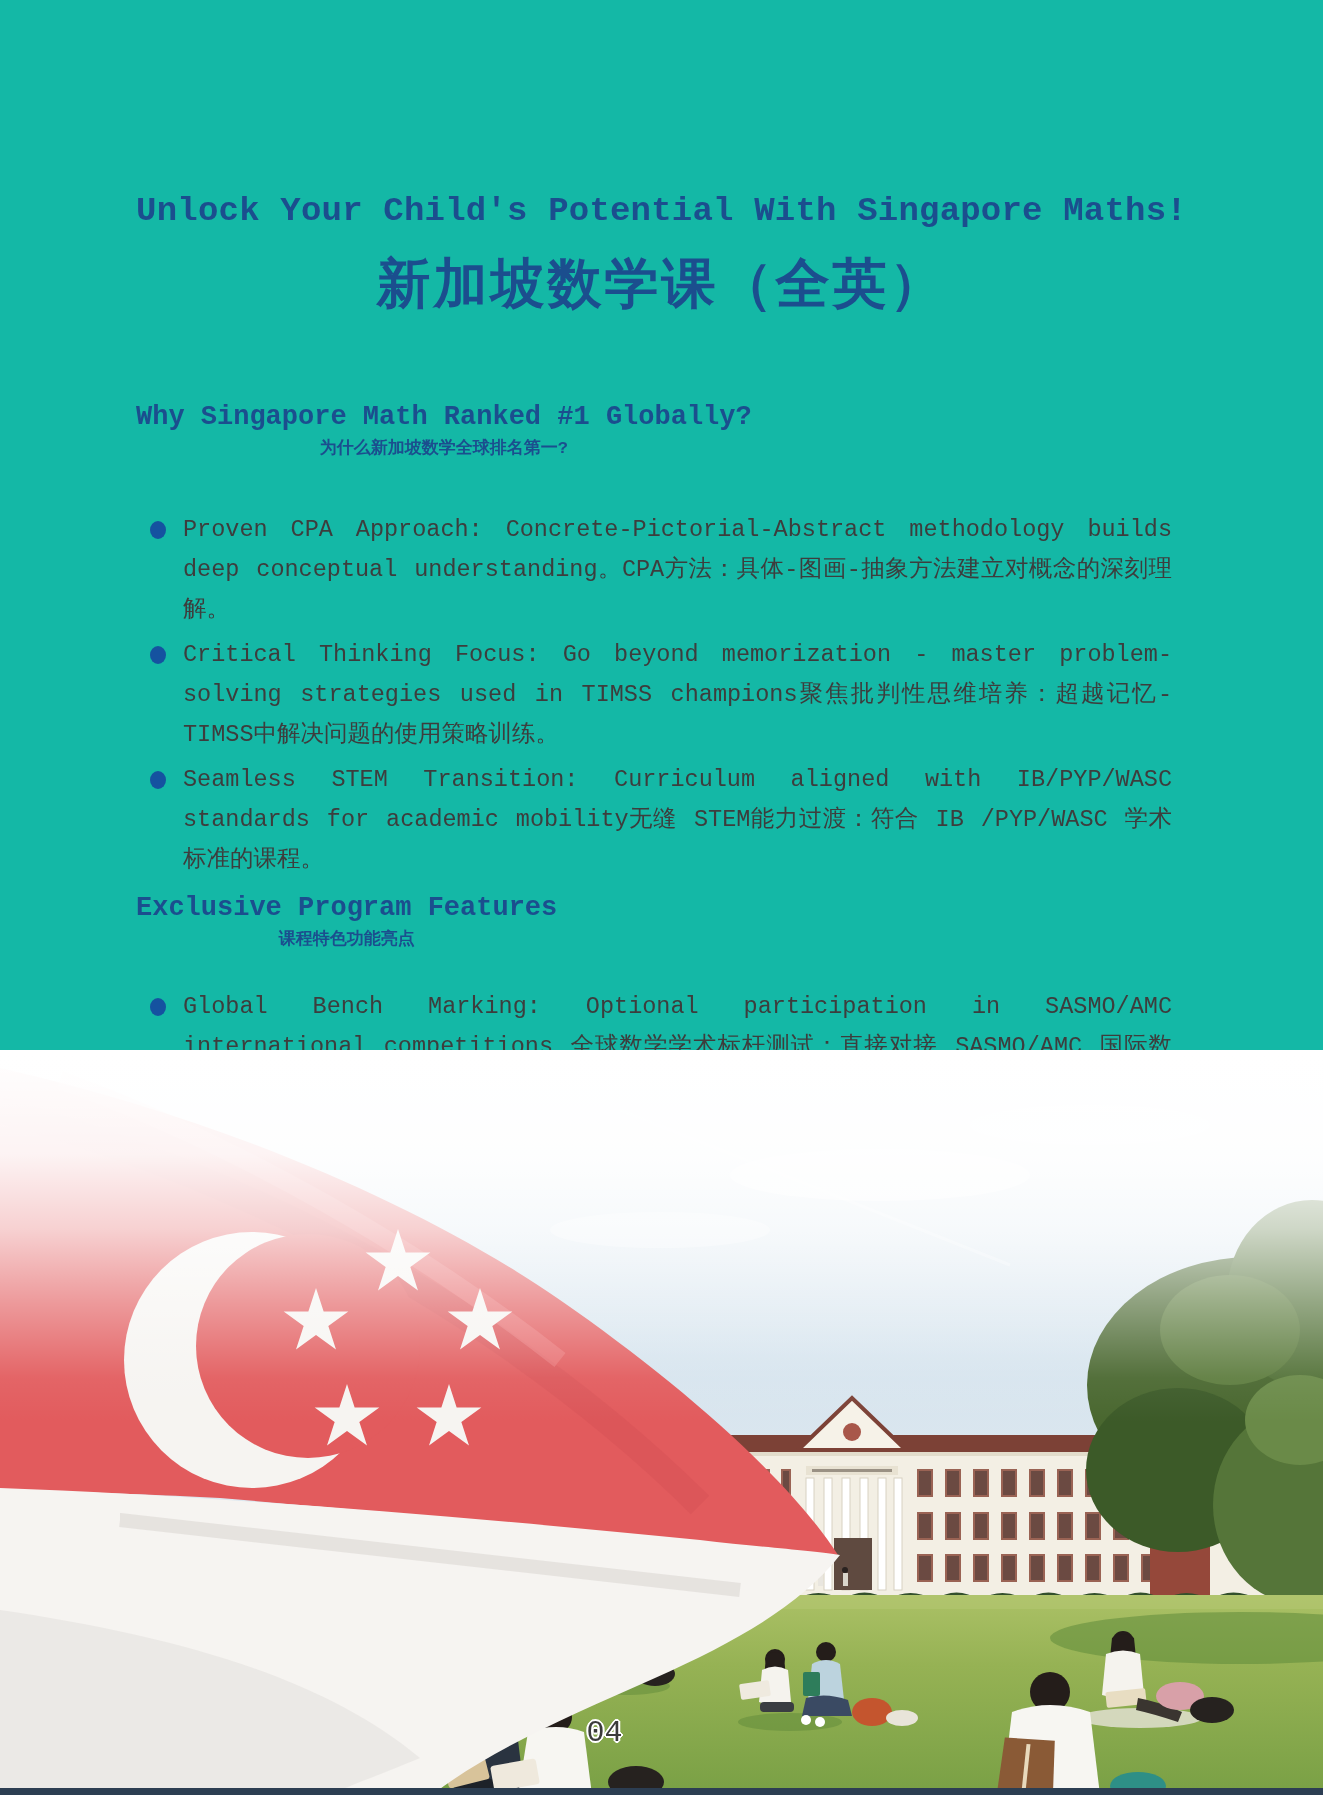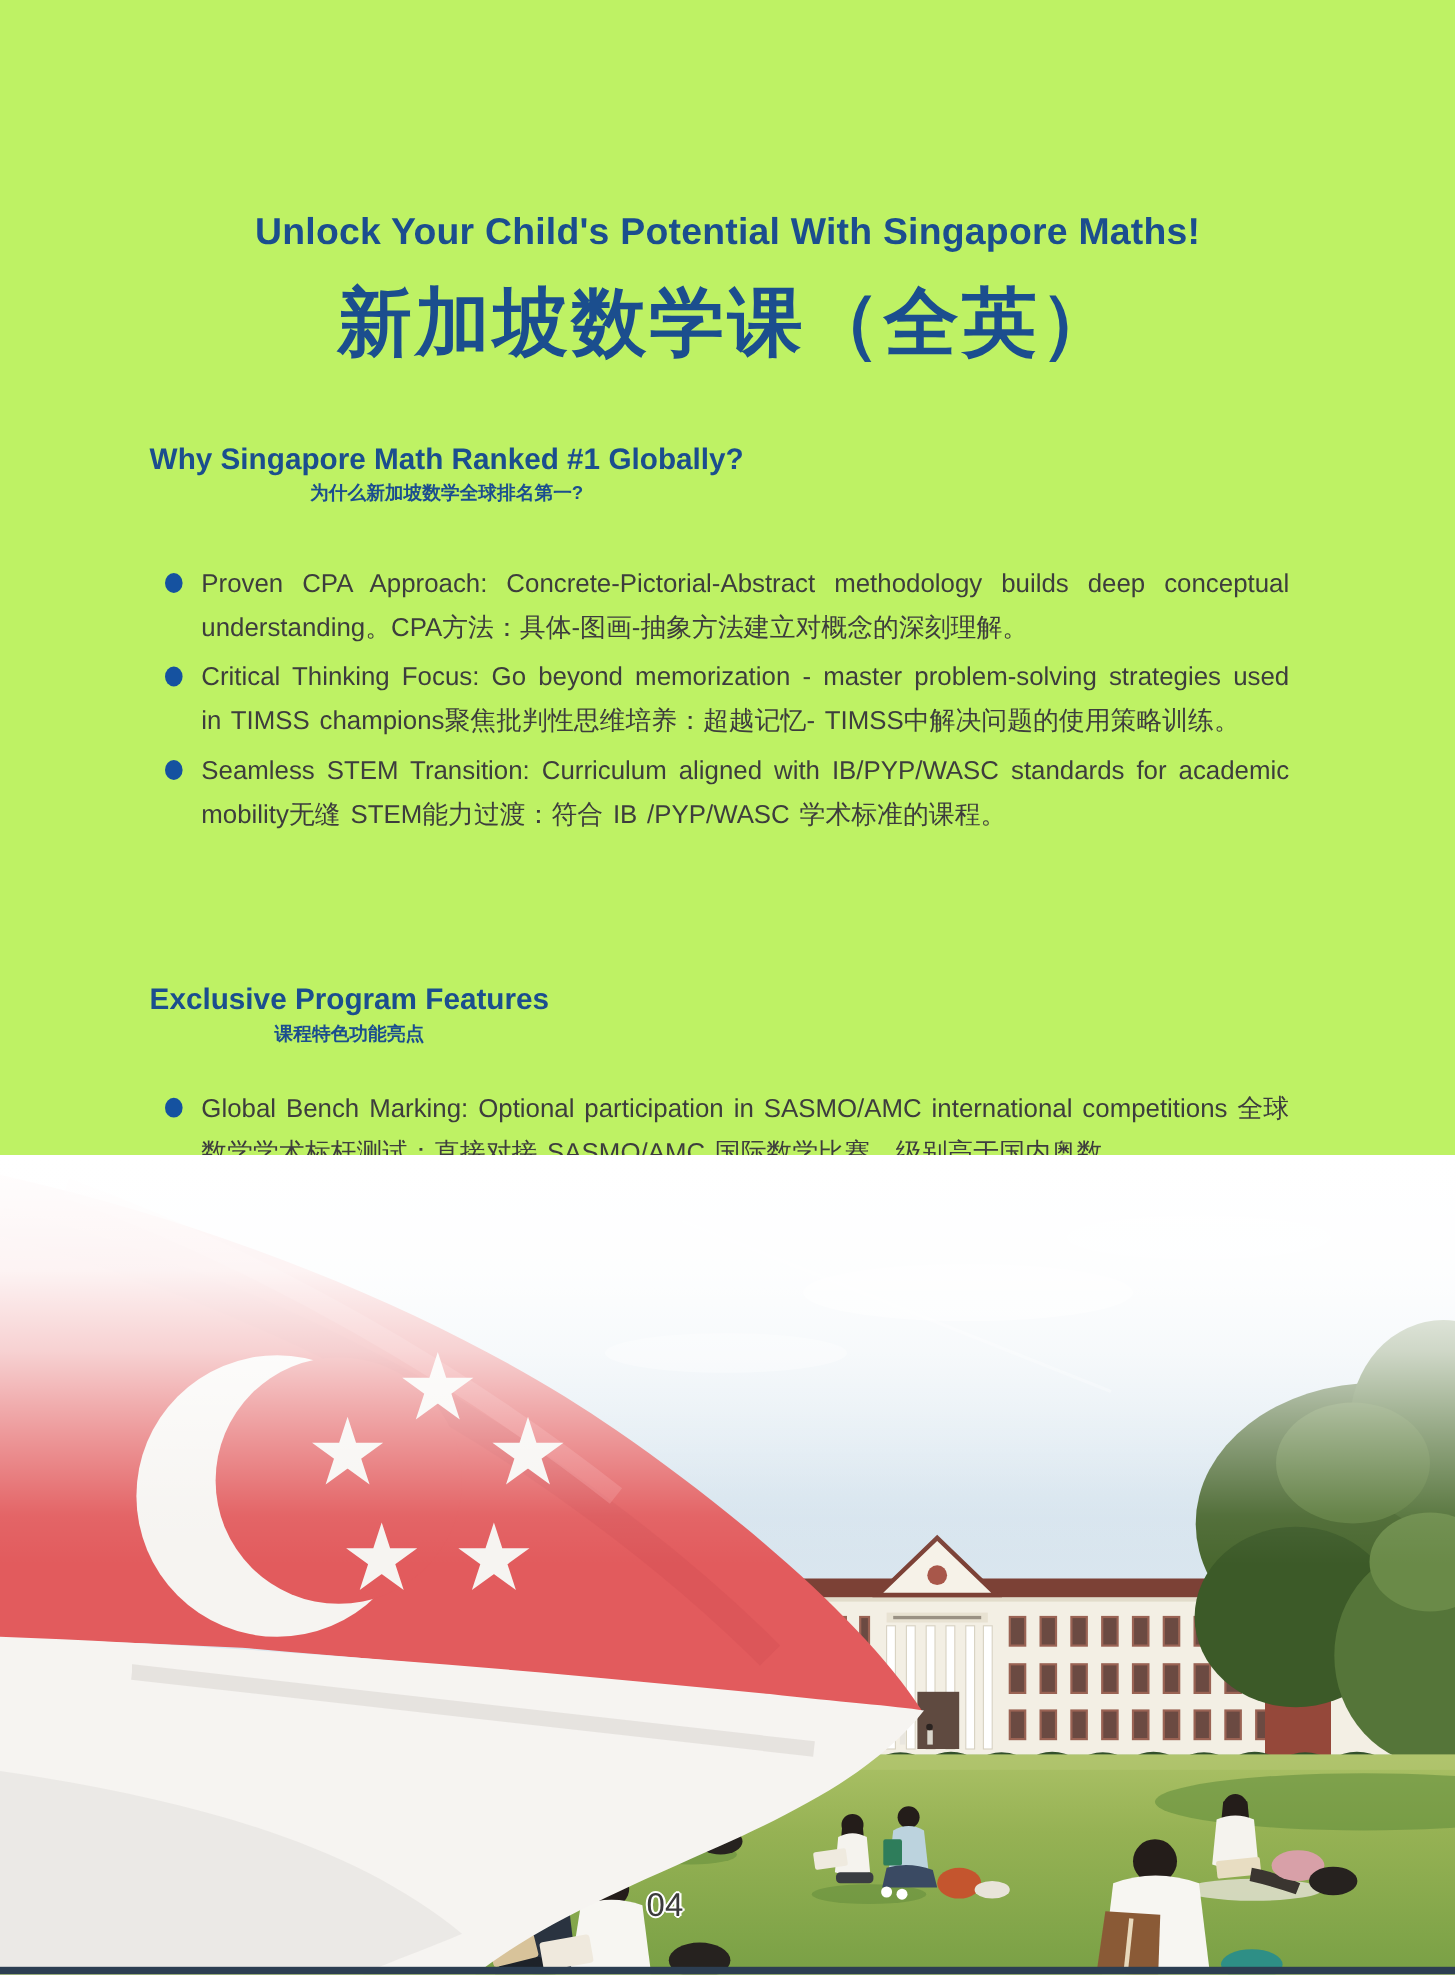--- a/index.html
+++ b/index.html
@@ -1,34 +1,34 @@
 <!DOCTYPE html>
 <html><head>
 <meta charset="utf-8">
 <style>
   html,body{margin:0;padding:0;background:#888;}
   .page{
     position:relative;
     width:1323px;height:1795px;
-    background:#bef264;
+    background:#14b8a6;
     overflow:hidden;
-    font-family:Liberation Sans, sans-serif;
+    font-family:Liberation Mono, monospace;
     margin:0 auto;
   }
   
   .title-en{
     position:absolute;top:192px;left:0;right:0;
     text-align:center;
     font-size:34px;font-weight:700;
     color:#1b4e8e;letter-spacing:0.2px;
   }
   .title-cn{
     position:absolute;top:248px;left:0;right:0;
     text-align:center;
-    font-size:68px;font-weight:700;
+    font-size:54px;font-weight:700;
     color:#1b4e8e;letter-spacing:3px;
   }
   
   .section-head{position:absolute;left:136px;}
   .sec1{top:402px;text-align:center;}
   .sec2{top:893px;text-align:center;}
   .section-head .h-en{
     font-size:27px;font-weight:700;color:#1b4e8e;line-height:31px;
   }
   .section-head .h-cn{

